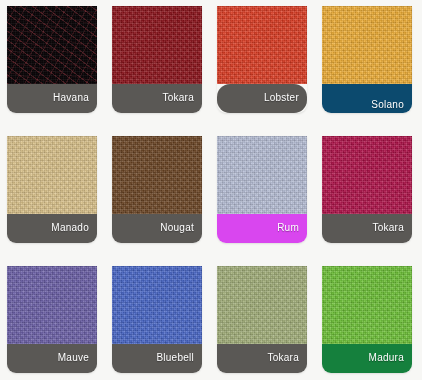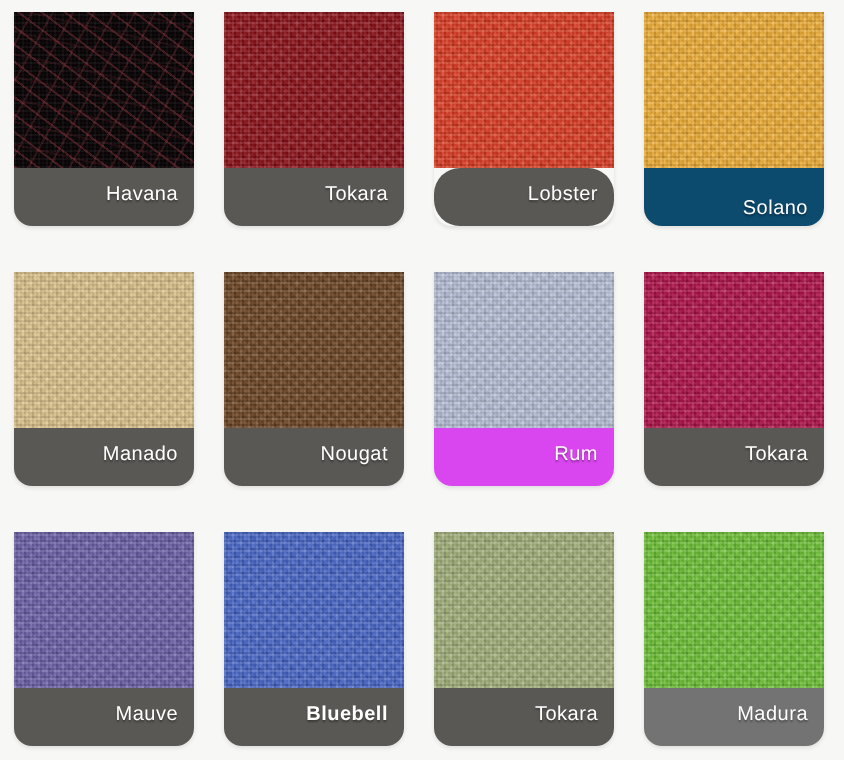--- a/index.html
+++ b/index.html
@@ -158,28 +158,28 @@
     </div>
     <div class="swatch-card">
       <div class="swatch-fabric" style="background: rgb(107, 95, 168);"></div>
       <div class="swatch-label-bar" style="background: rgb(90, 88, 85);">
         <span class="swatch-label" style="color: rgb(255, 255, 255); margin-left: 24px;">Mauve</span>
       </div>
     </div>
     <div class="swatch-card">
       <div class="swatch-fabric" style="background: rgb(71, 102, 200);"></div>
       <div class="swatch-label-bar" style="background: rgb(90, 88, 85);">
-        <span class="swatch-label" style="color: rgb(255, 255, 255); font-weight: bold;">Bluebell</span>
+        <span class="swatch-label" style="color: rgb(255, 255, 255);">Bluebell</span>
       </div>
     </div>
     <div class="swatch-card">
       <div class="swatch-fabric" style="background: rgb(163, 176, 122);"></div>
       <div class="swatch-label-bar" style="background: rgb(90, 88, 85);">
         <span class="swatch-label" style="color: rgb(255, 255, 255);">Tokara</span>
       </div>
     </div>
     <div class="swatch-card">
       <div class="swatch-fabric" style="background: rgb(109, 194, 54);"></div>
-      <div class="swatch-label-bar" style="background: #737373;">
+      <div class="swatch-label-bar" style="background: #15803d;">
         <span class="swatch-label" style="color: rgb(255, 255, 255);">Madura</span>
       </div>
     </div>
   </div>
 
 </body></html>

